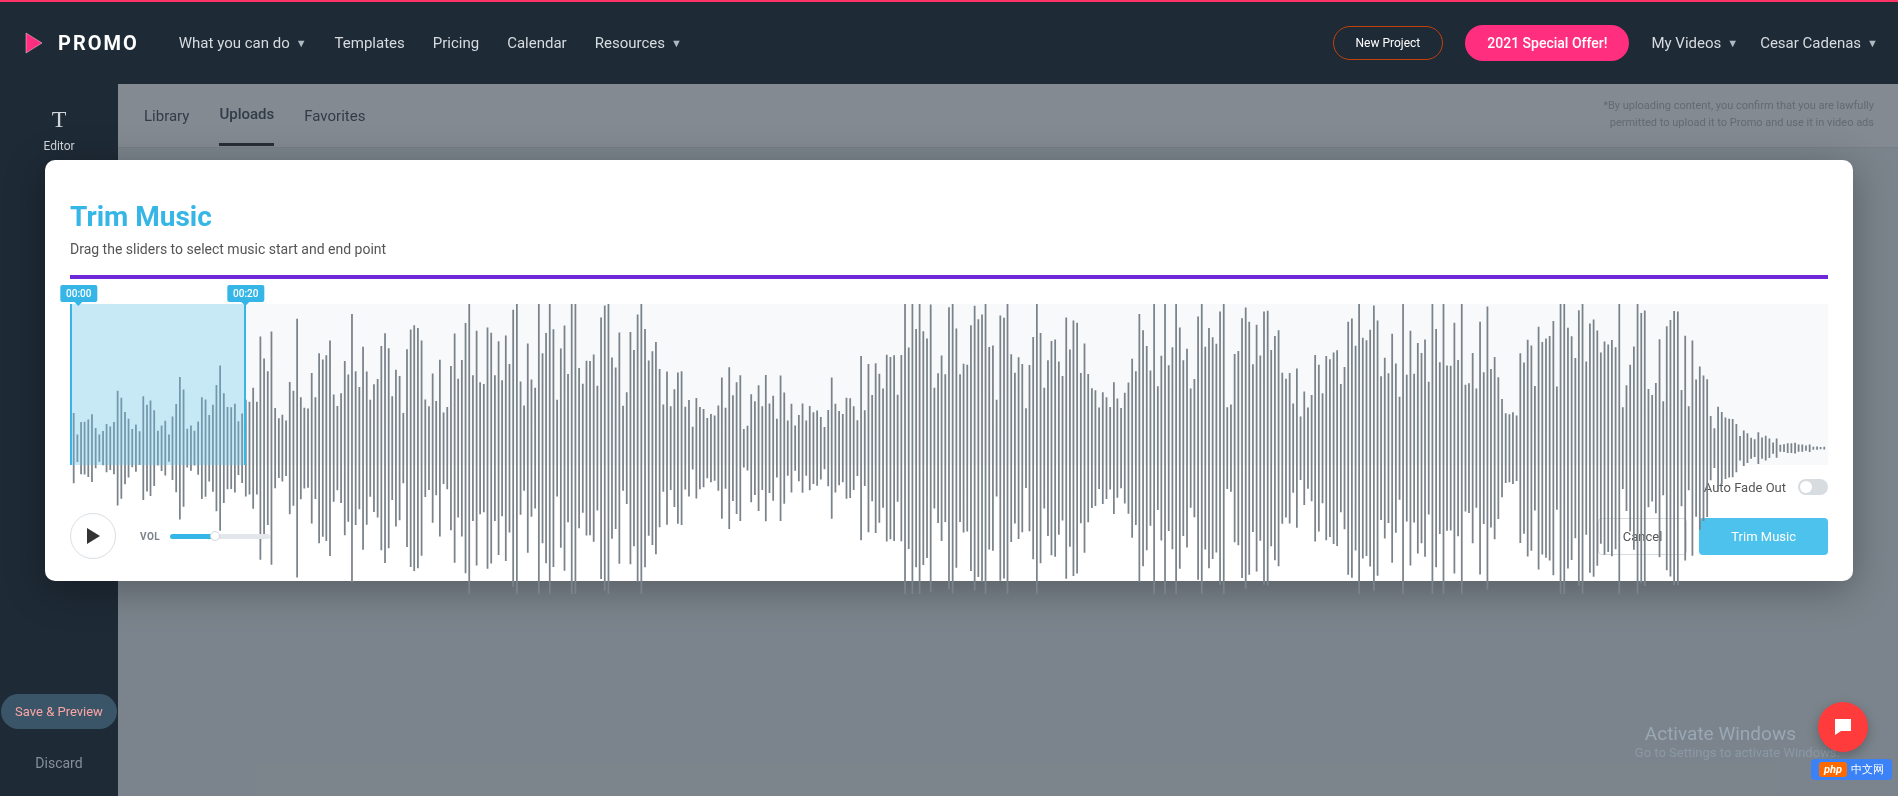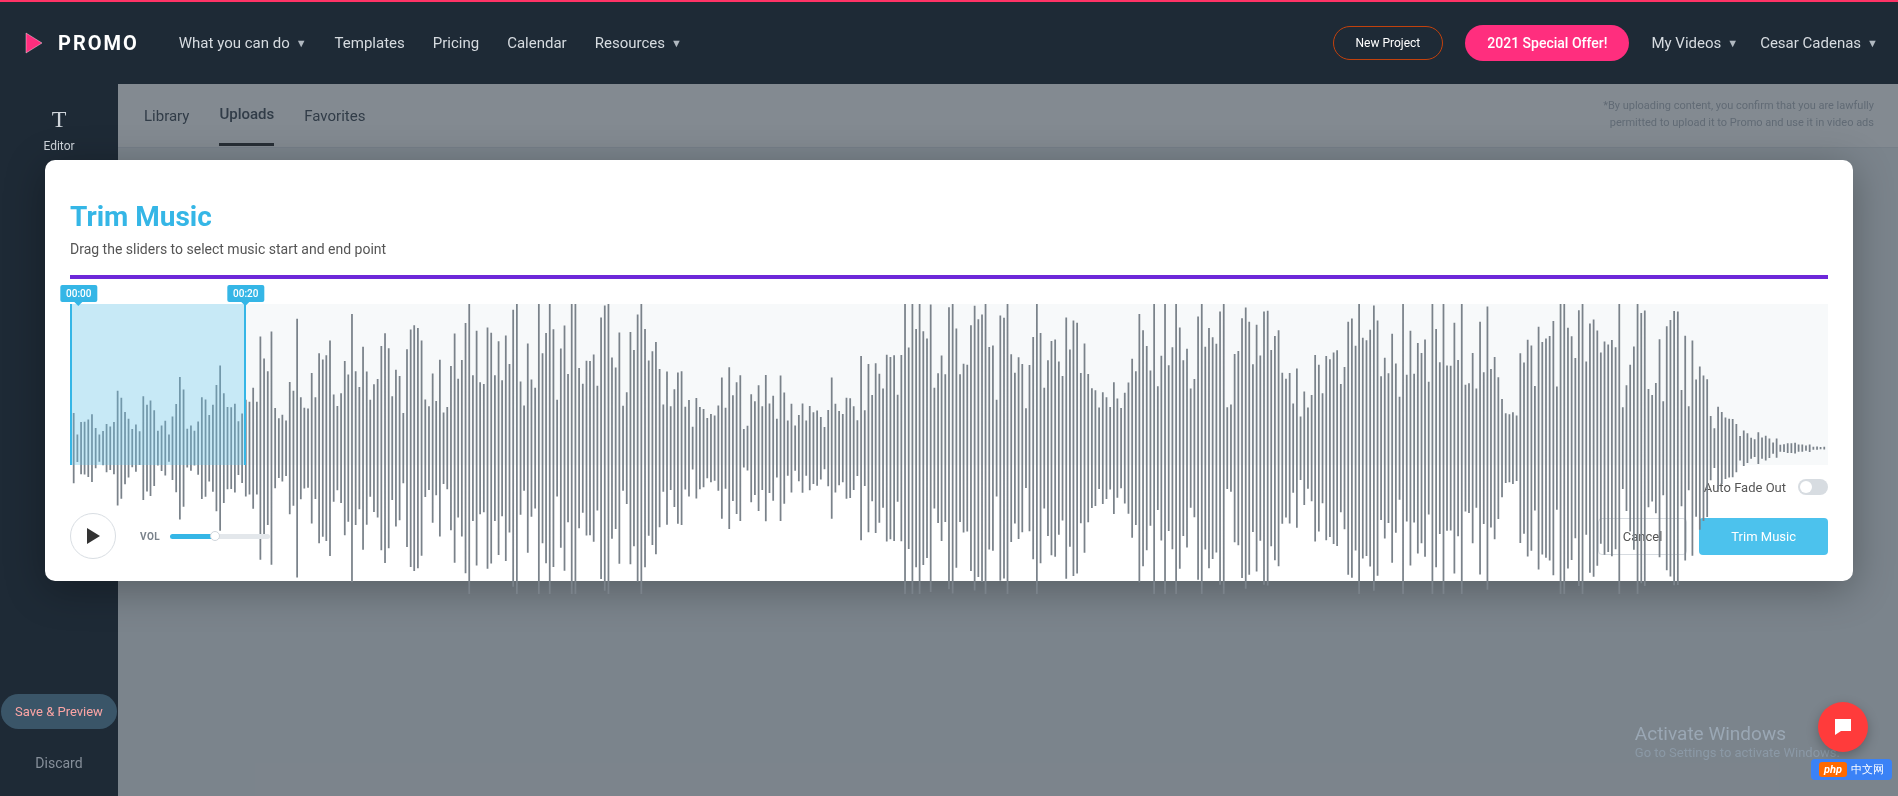--- a/index.html
+++ b/index.html
@@ -44,21 +44,21 @@
     .vol-label { font-size:10px; letter-spacing:.5px; color:#7a828b; font-weight:700;margin-left:6px; }
     .vol-track { width:100px; height:5px; border-radius:3px; background:linear-gradient(90deg,#35b6e6 0 45%,#e3e7eb 45% 100%); position:relative; }
     .vol-thumb { position:absolute; left:45%; top:50%; width:10px; height:10px; border-radius:50%; background:#fff; border:1px solid #cfd5db; transform:translate(-50%,-50%); }
     .fade { display:flex; align-items:center; gap:12px; font-size:13px; color:#555; }
     .toggle { width:30px; height:16px; border-radius:8px; background:#d7dce1; position:relative; cursor:pointer; }
     .toggle::after { content:''; position:absolute; left:2px; top:2px; width:12px; height:12px; border-radius:50%; background:#fff; }
     .modal-actions { margin-left:auto; display:flex; gap:12px; }
     .btn-cancel { border:1px solid #d6dbe0; background:#fff; color:#555; border-radius:4px; padding:10px 24px; font-size:13px; cursor:pointer; }
     .btn-trim { border:none; background:#4cc2ed; color:#fff; border-radius:4px; padding:10px 32px; font-size:13px; cursor:pointer; }
     .activate { position:absolute; right:58px; bottom:36px; text-align:left; color:#8b99a6; }
-    .activate .t1{ font-size:19px; color:#9aa7b4;} .activate .t2{ font-size:13px; color:#8b99a6;}
+    .activate .t1{ font-size:19px; color:#9aa7b4;margin-left:10px;} .activate .t2{ font-size:13px; color:#8b99a6;}
     .chatfab { position:absolute; right:30px; bottom:44px; width:50px; height:50px; border-radius:50%; background:#ff3b3b; display:flex; align-items:center; justify-content:center; cursor:pointer; box-shadow:0 4px 12px rgba(0,0,0,.25);}
     .phpbadge { position:absolute; right:6px; bottom:16px; background:#3b82f6; color:#fff; font-size:11px; padding:3px 8px; border-radius:4px; display:flex; gap:4px; align-items:center;}
     .phpbadge b{ background:#ff6a00; padding:1px 5px; border-radius:3px; font-style:italic;}
     .chip { transform:translateY(-2px);}
   </style>
 </head>
 <body>
 
 <div class="accent-bar"></div>
 

